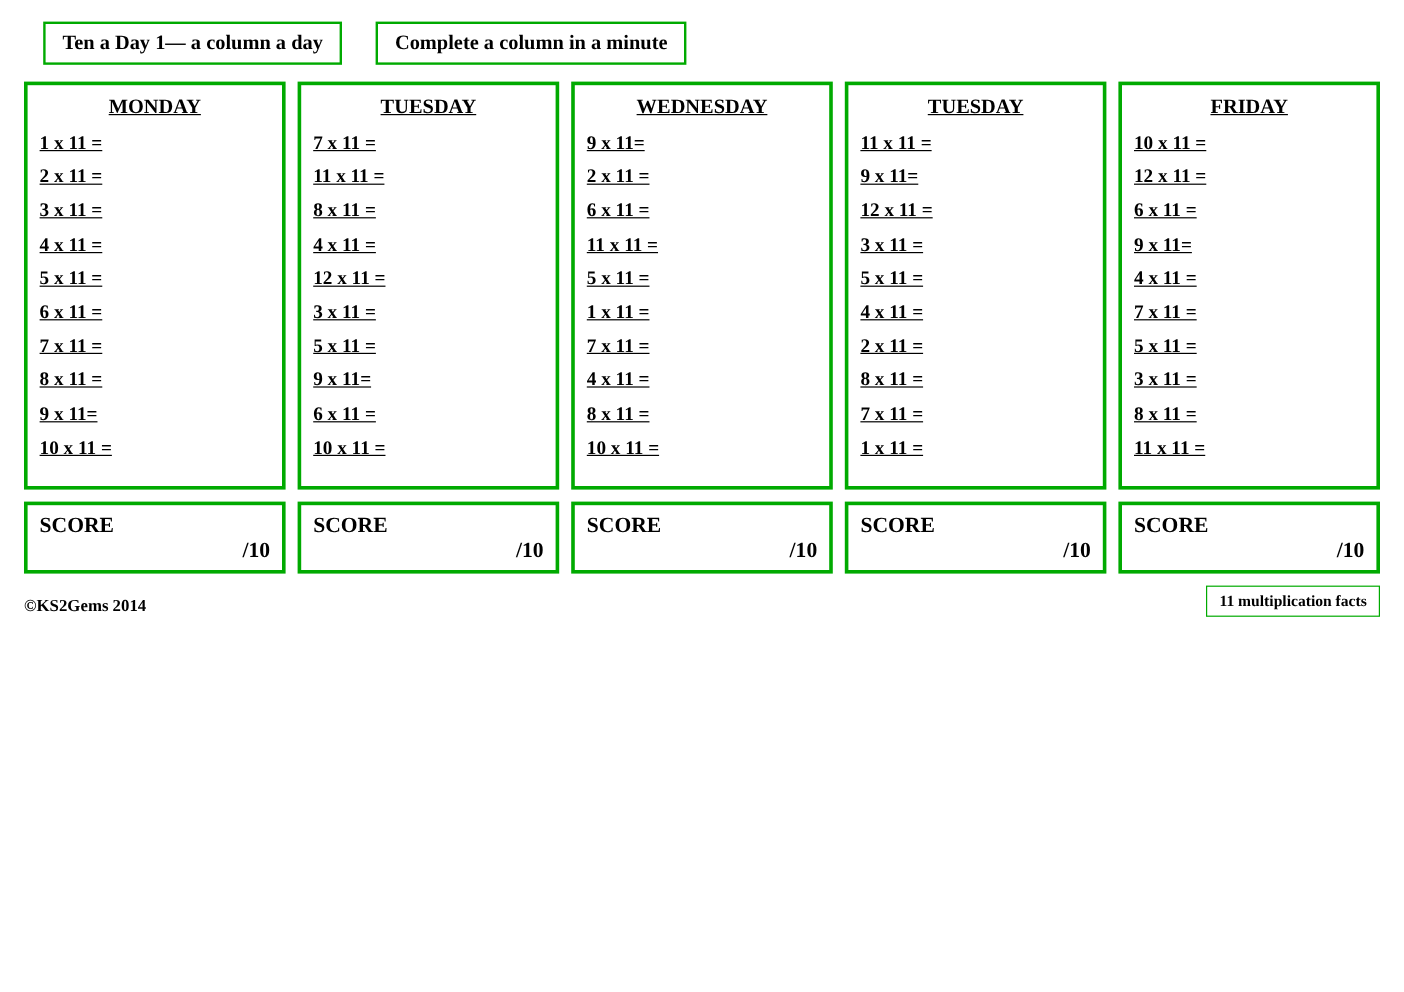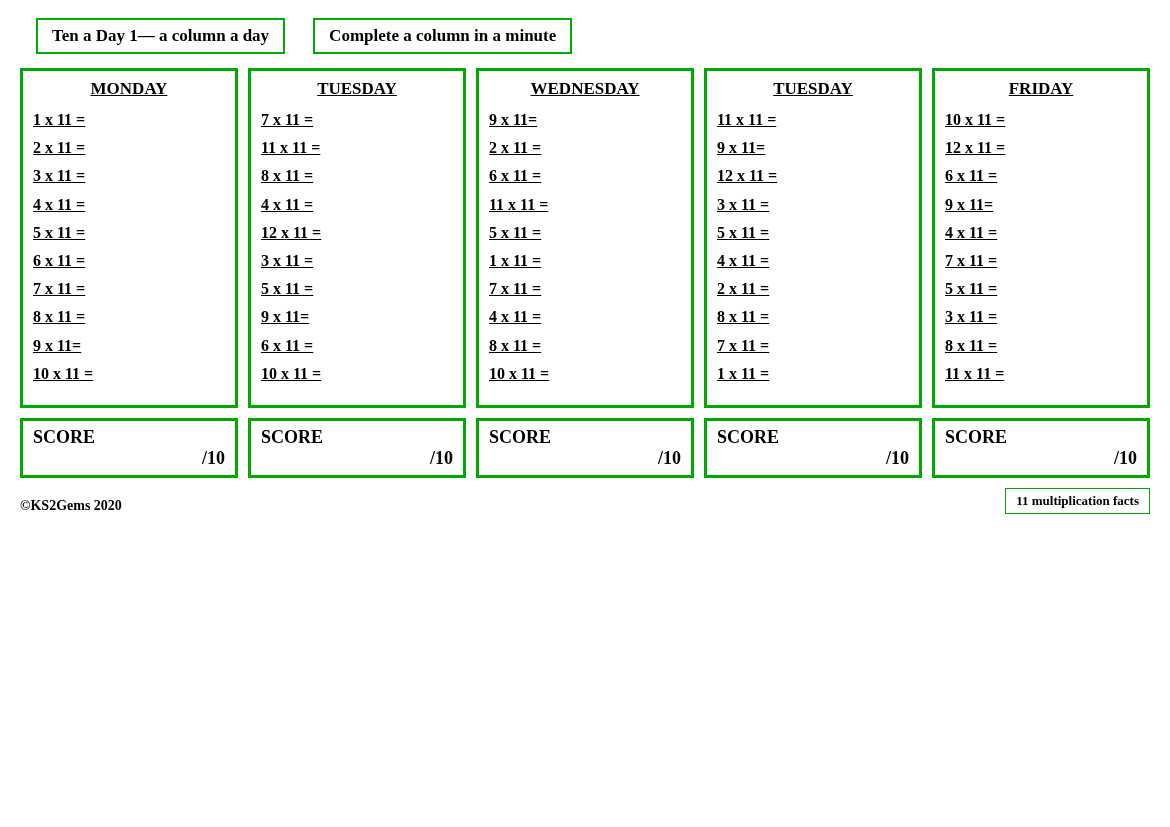--- a/index.html
+++ b/index.html
@@ -204,17 +204,17 @@
       <div class="score-label">SCORE</div>
       <div class="score-value">/10</div>
     </div>
     <div class="score-box">
       <div class="score-label">SCORE</div>
       <div class="score-value">/10</div>
     </div>
   </div>
 
 <div class="footer-row">
-  <span class="copyright">©KS2Gems 2020</span>
+  <span class="copyright">©KS2Gems 2014</span>
   <div class="facts-box">
     <span>11 multiplication facts</span>
   </div>
 </div>
 
 </body></html>

